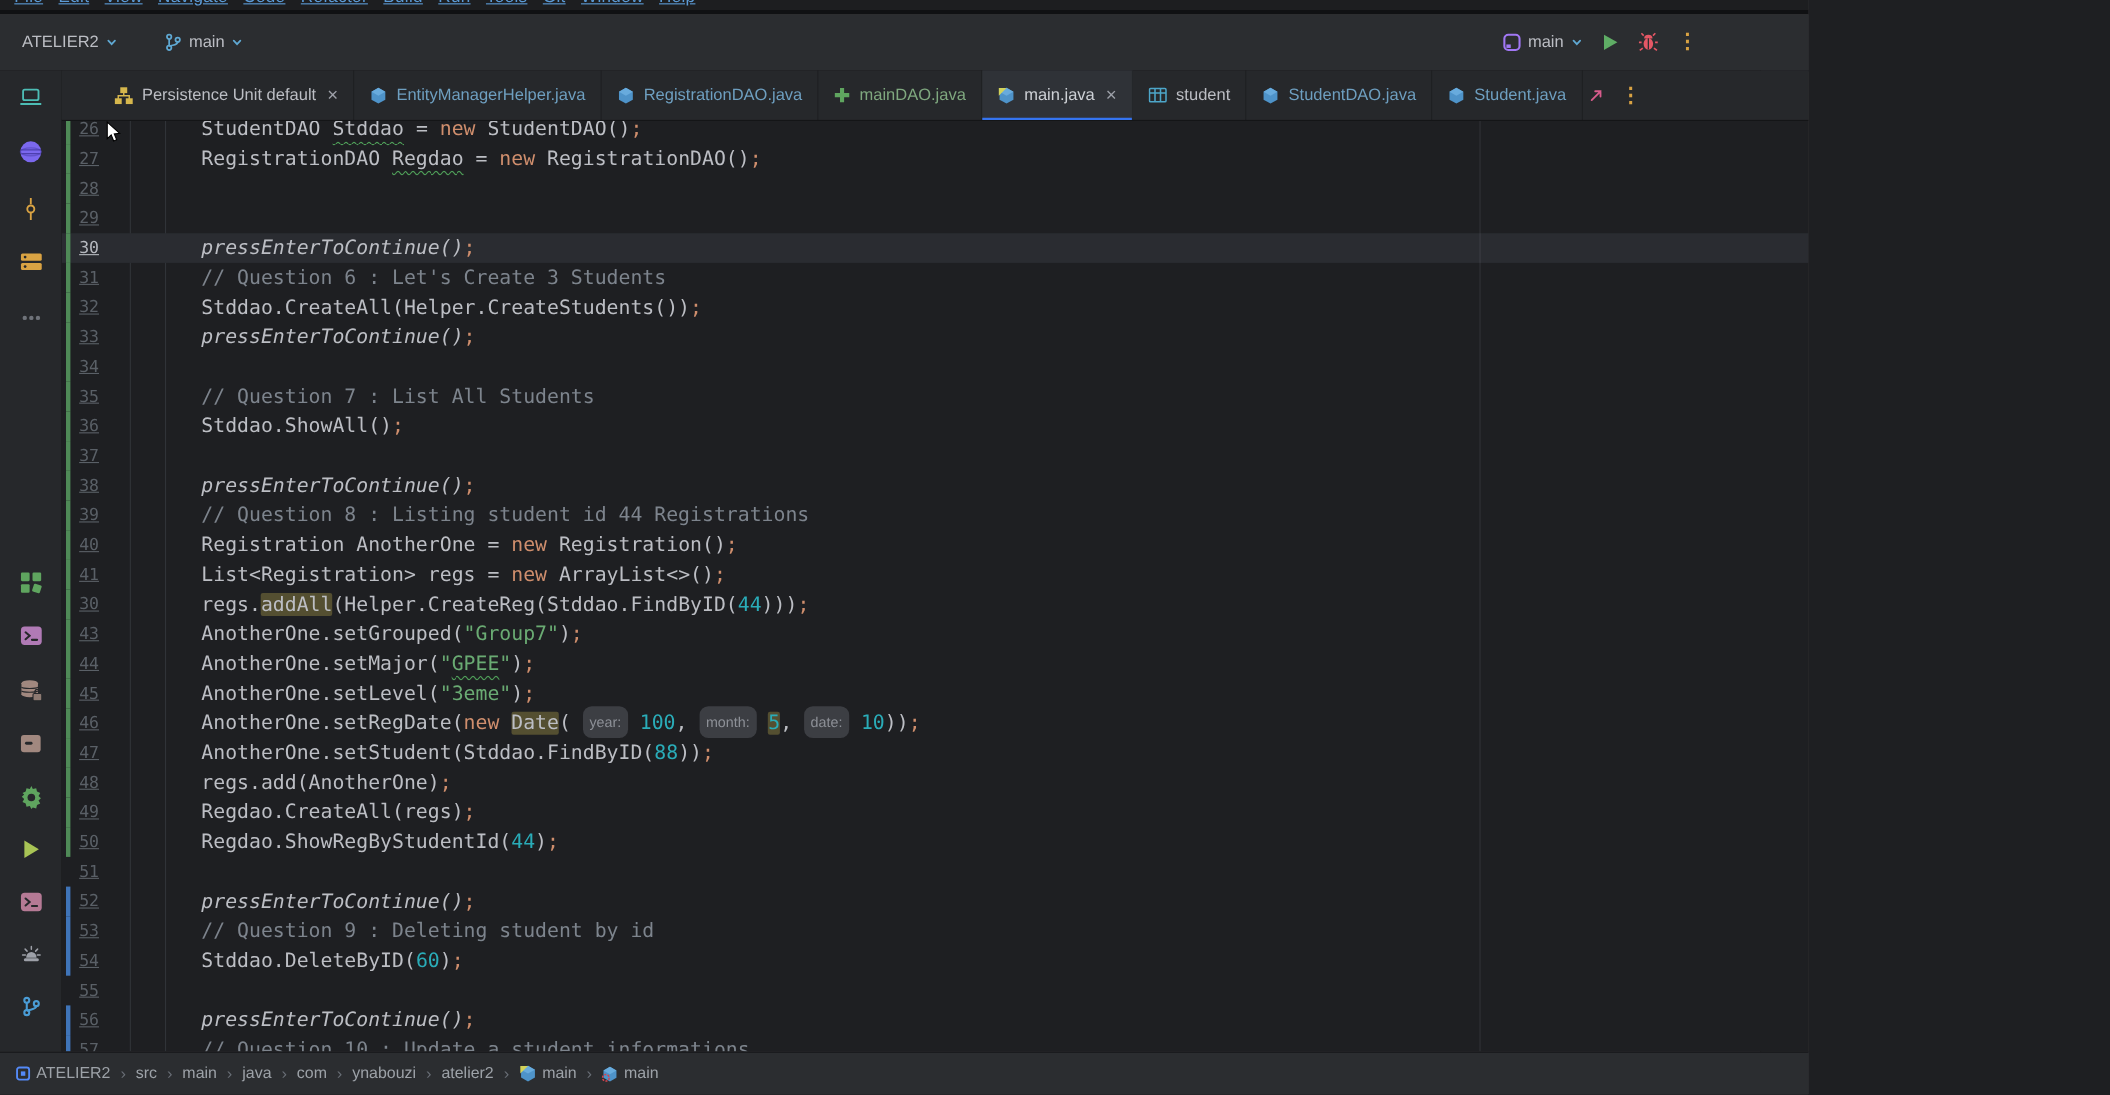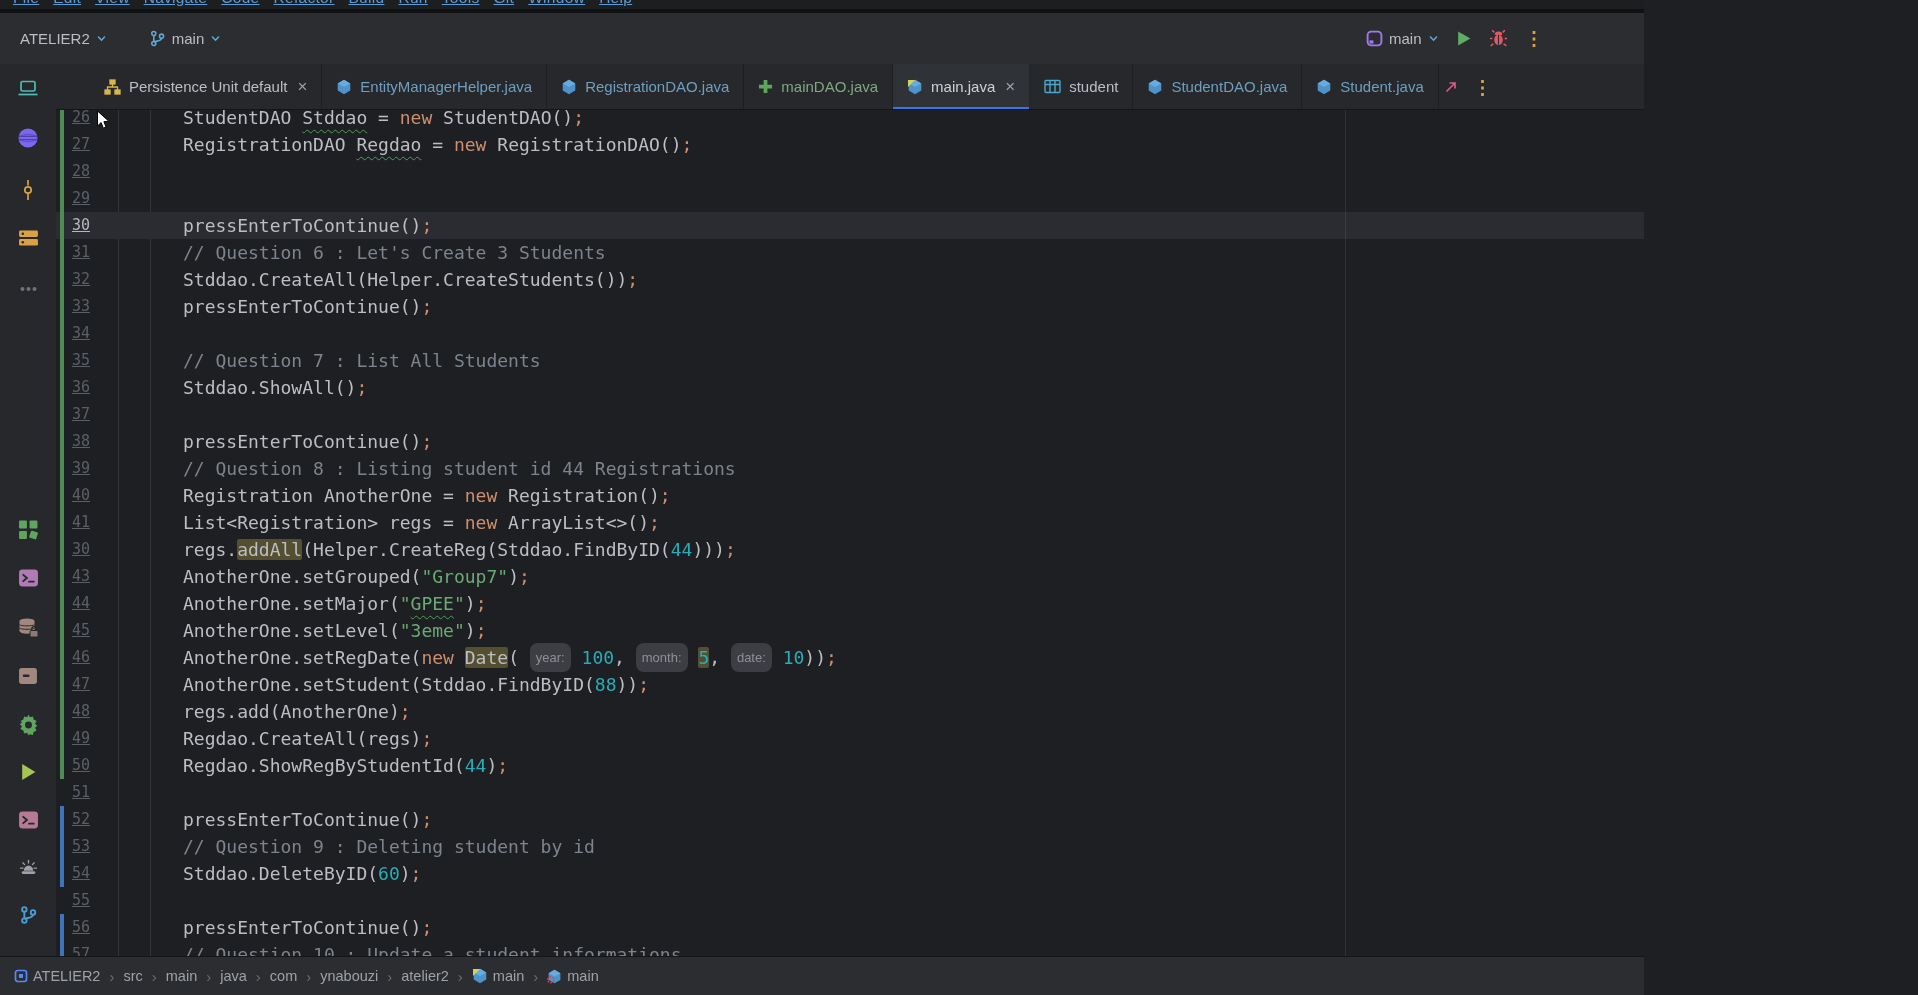--- a/index.html
+++ b/index.html
@@ -46,21 +46,21 @@
   .vcs.m{background:#3f74b8;}
   .ln{position:absolute;left:0;top:0;width:34px;text-align:right;font-family:"DejaVu Sans Mono",monospace;
       font-size:15px;line-height:27px;color:#5a6067;text-decoration:underline;}
   .code{position:absolute;left:127px;top:0;font-family:"DejaVu Sans Mono",monospace;font-size:18px;
         line-height:27px;white-space:pre;text-align:center;}
   .tk-pl{color:#bcbec4;}
   .tk-kw{color:#cf8e6d;}
   .tk-cm{color:#7d848d;}
   .tk-st{color:#6aab73;}
   .tk-nm{color:#2aacb8;}
-  .tk-it{color:#bcbec4;}
+  .tk-it{color:#bcbec4;font-style:italic;}
   .tk-wavy{color:#bcbec4;text-decoration-line:underline;text-decoration-style:wavy;text-decoration-color:#4e9e58;text-decoration-thickness:1px;text-underline-offset:5px;}
   .tk-stwavy{color:#6aab73;text-decoration-line:underline;text-decoration-style:wavy;text-decoration-color:#4e9e58;text-decoration-thickness:1px;text-underline-offset:5px;}
   .tk-hl{color:#bcbec4;background:#544f31;border-radius:2px;}
   .tk-nmhl{color:#2aacb8;background:#544f31;border-radius:2px;}
   .tk-hint{font-family:"Liberation Sans",sans-serif;font-size:13px;color:#8d9097;background:#3c3e43;
            border-radius:8px;padding:1px 6px;display:inline-block;transform:translateY(-2px);}
   #margin-guide{position:absolute;left:1289px;top:0;bottom:0;width:1px;background:rgba(188,190,196,.12);}
   
   #inspections{position:absolute;top:10px;right:10px;height:26px;display:flex;align-items:center;gap:9px;
                font-size:14px;color:#a6a9af;}

